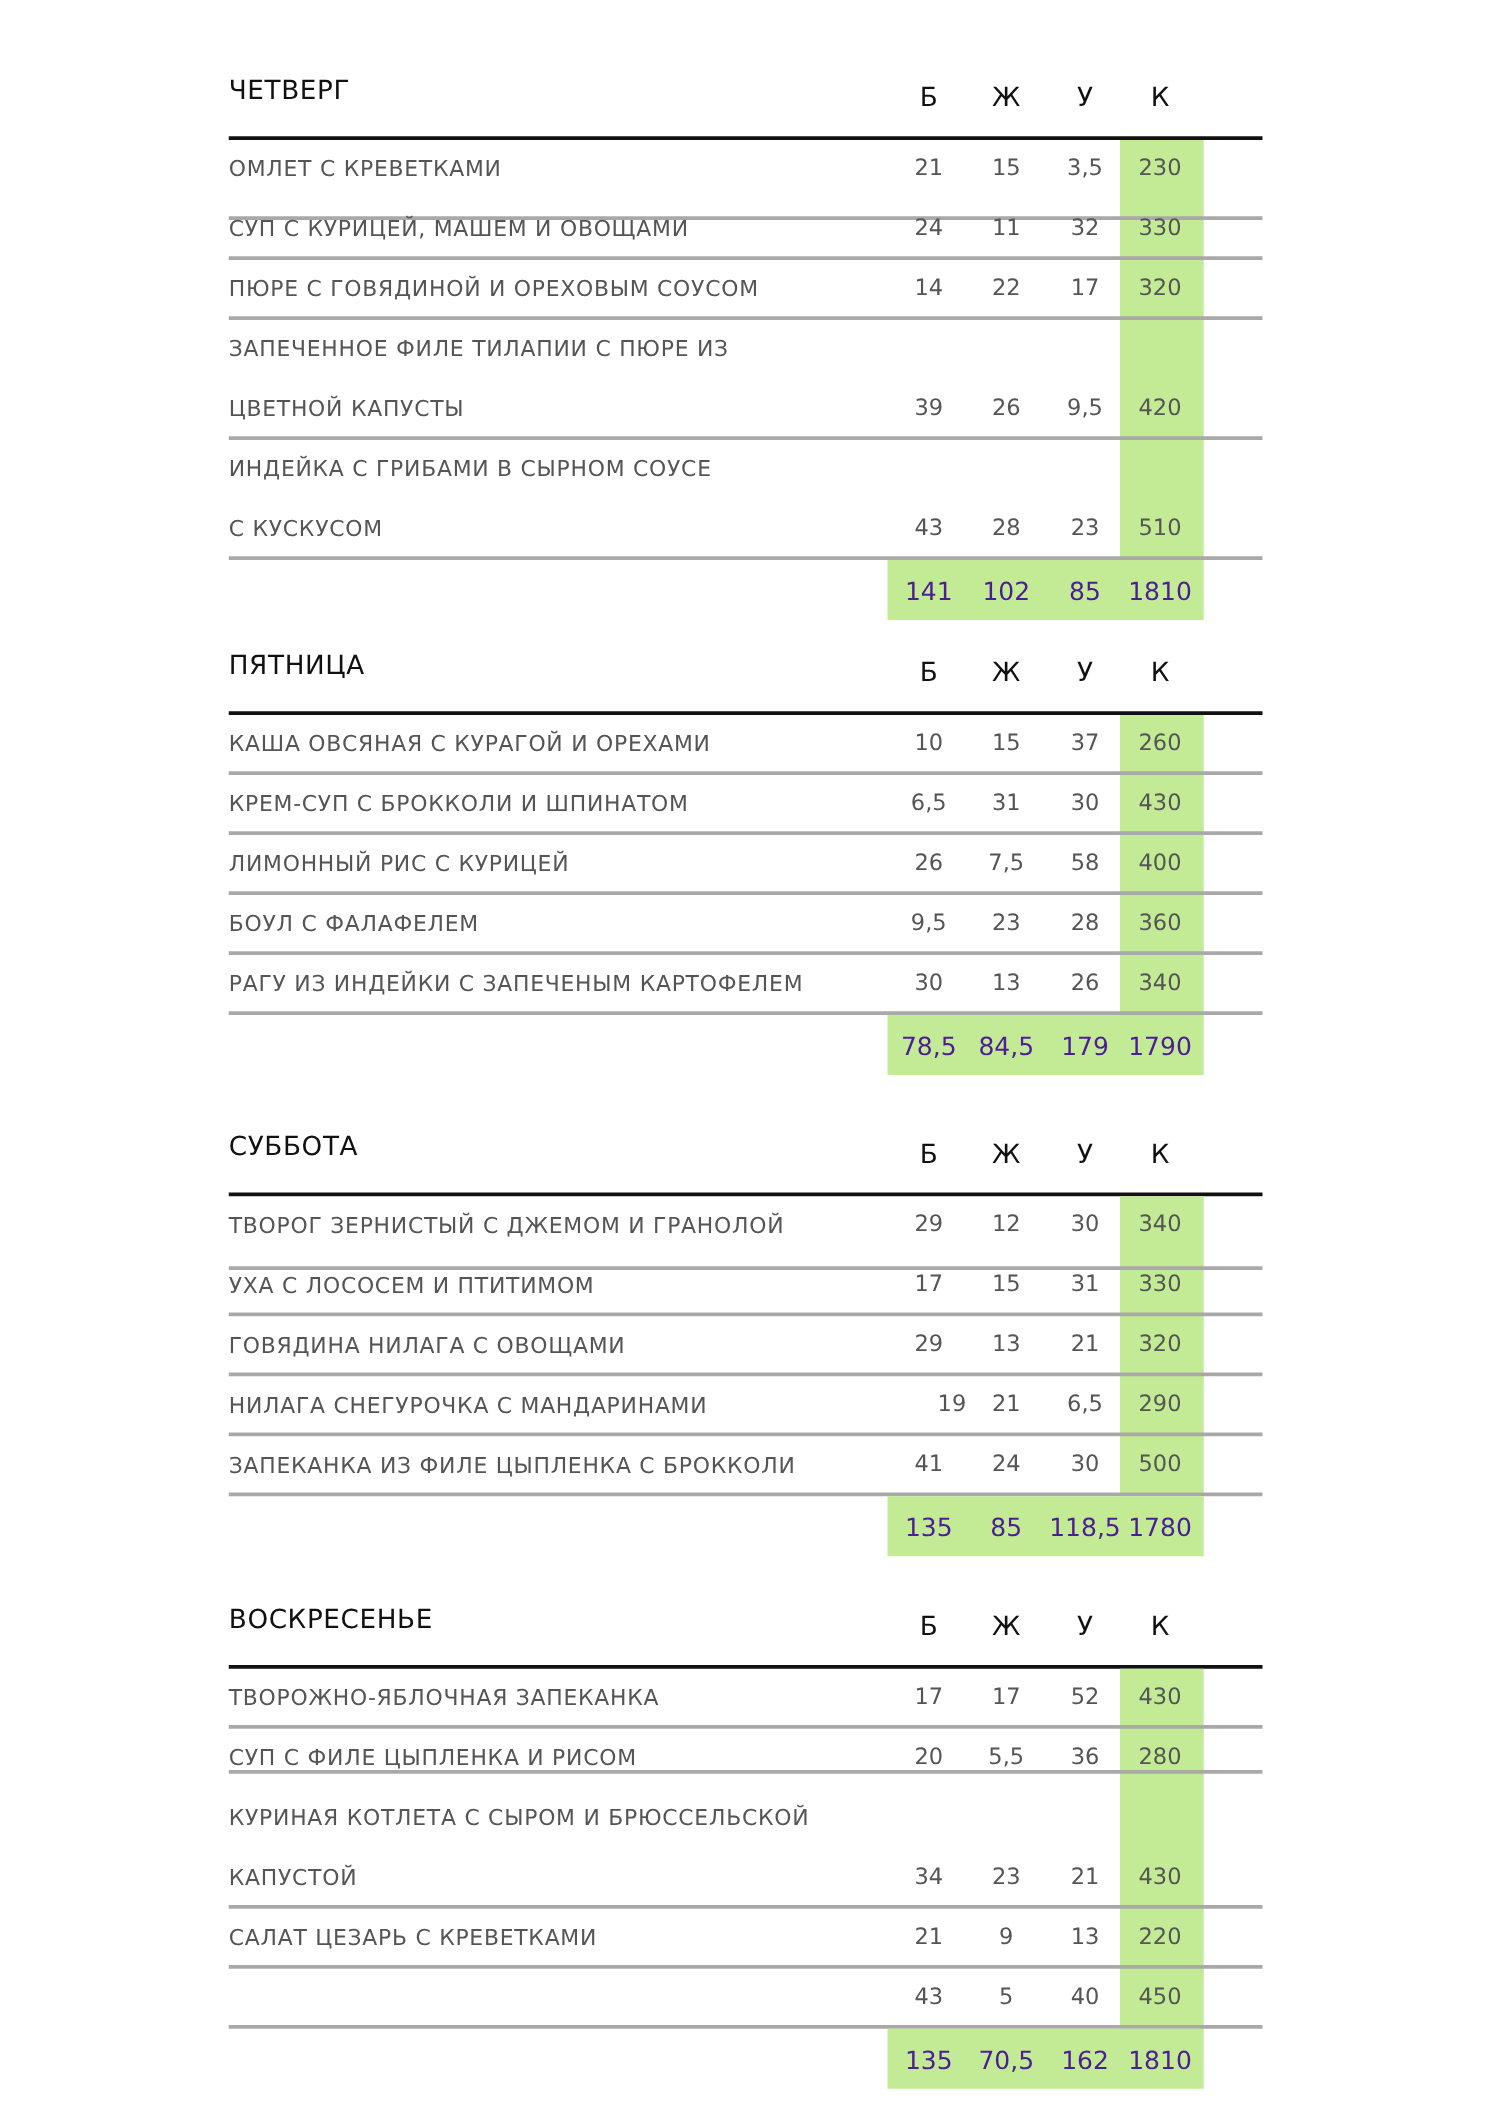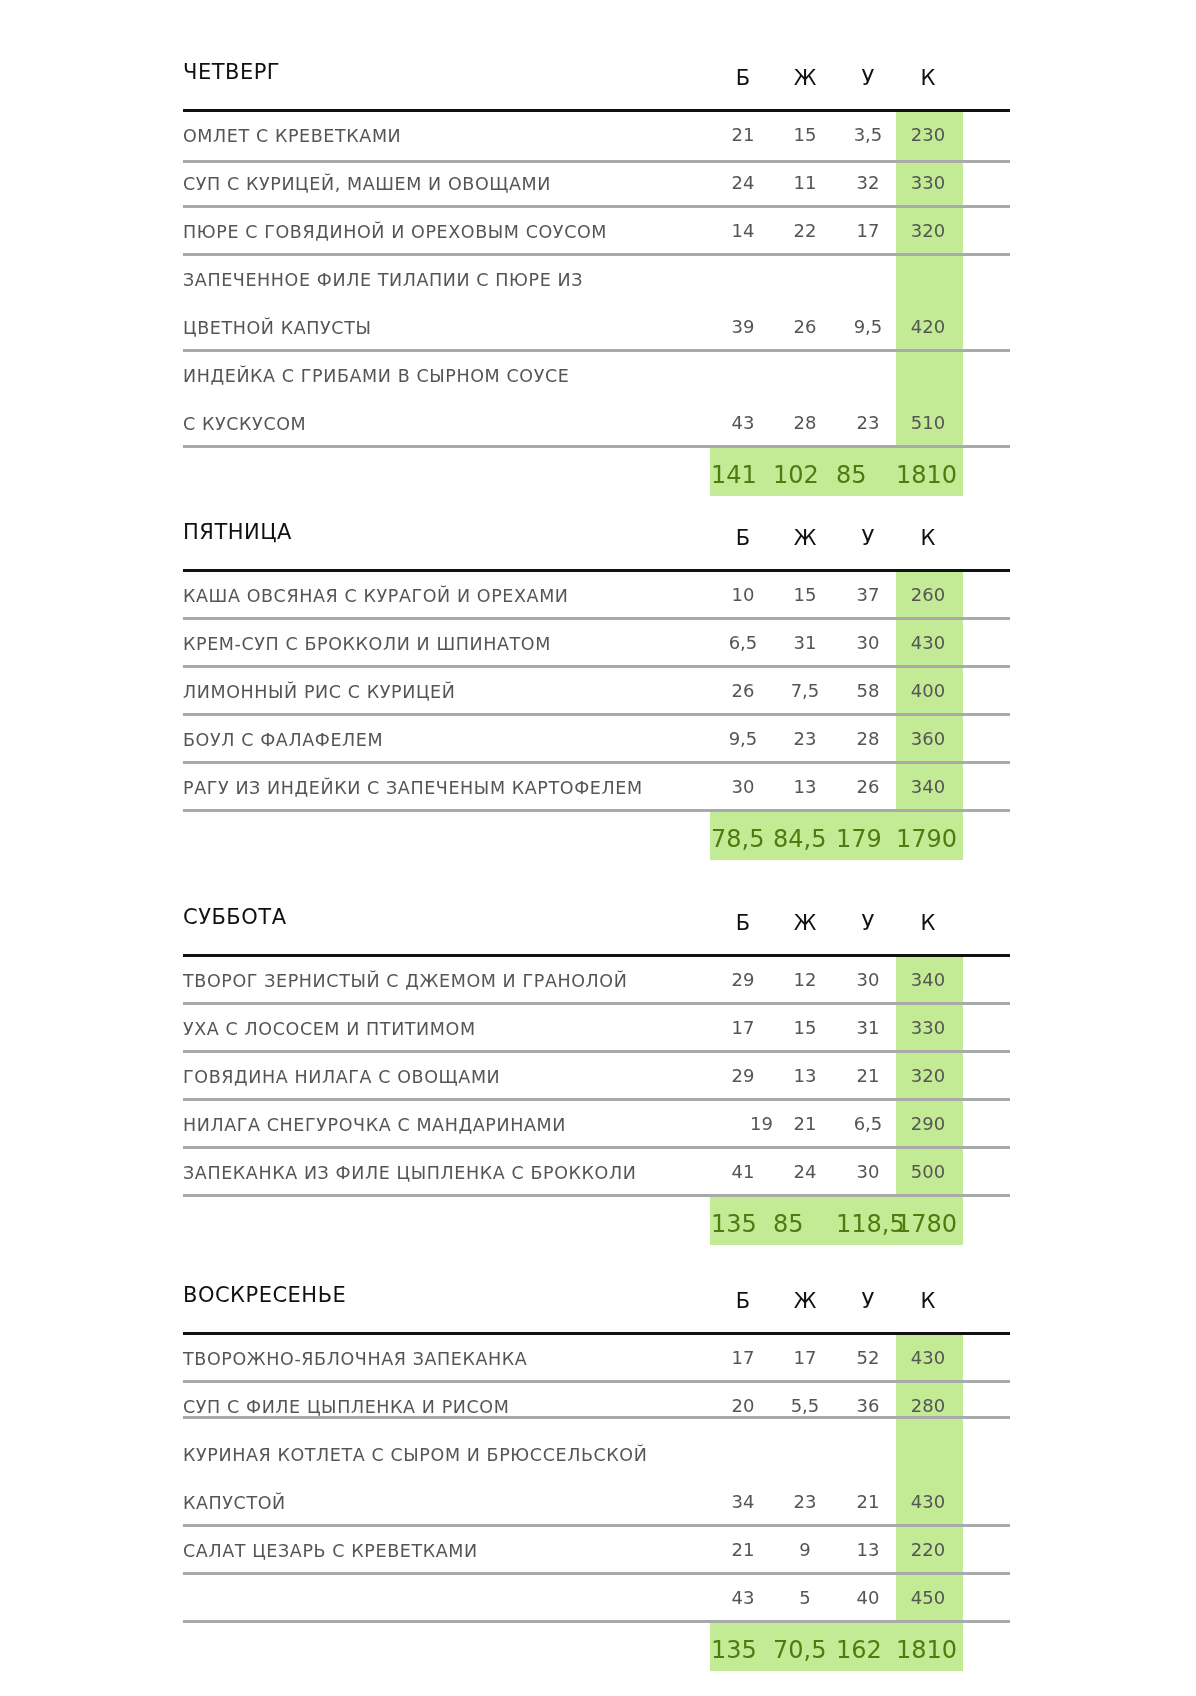--- a/index.html
+++ b/index.html
@@ -8,35 +8,35 @@
   .section { position:absolute; left:183px; width:827px; }
   .day-title { position:absolute; left:0; top:0; font-size:21px; color:#111; letter-spacing:0.5px; }
   .col-head { position:absolute; top:6px; font-size:21px; color:#111; width:40px; text-align:center; }
   .head-line { position:absolute; left:0; width:827px; height:3px; background:#111; }
   .kcol { position:absolute; background:#c3eb95; }
   .row { position:absolute; left:0; width:827px; }
   .row-line { position:absolute; left:0; width:827px; height:3px; background:#a9a9a9; bottom:0; }
   .dish { position:absolute; left:0; font-size:17.5px; color:#555; letter-spacing:0.6px; white-space:nowrap; }
   .num { position:absolute; width:60px; text-align:center; font-size:18px; color:#555; }
   .total-bg { position:absolute; background:#c3eb95; }
-  .tnum { position:absolute; width:64px; text-align:left; font-size:24px; color:#4d7c0f; }
+  .tnum { position:absolute; width:64px; text-align:center; font-size:20px; color:#4c1d95; }
 </style>
 </head>
 <body>
 
 <div id="menu">
     <div class="section" style="top: 60px;">
       <div class="day-title">ЧЕТВЕРГ</div>
       <div class="col-head" style="left: 540px;">Б</div>
       <div class="col-head" style="left: 602px;">Ж</div>
       <div class="col-head" style="left: 665px;">У</div>
       <div class="col-head" style="left: 725px;">К</div>
       <div class="head-line" style="top: 49px;"></div>
       <div class="kcol" style="left: 713px; width: 67px; top: 52px; height: 336px;"></div>
-      <div class="row" style="top: 52px; height: 51px;">
+      <div class="row" style="top: 52px; height: 64px;">
         <div class="dish" style="top: 14px;">ОМЛЕТ С КРЕВЕТКАМИ</div>
         <div class="num" style="left: 530px; top: 12px;">21</div>
         <div class="num" style="left: 592px; top: 12px;">15</div>
         <div class="num" style="left: 655px; top: 12px;">3,5</div>
         <div class="num" style="left: 715px; top: 12px;">230</div>
         <div class="row-line"></div>
       </div>
       <div class="row" style="top: 100px; height: 48px;">
         <div class="dish" style="top: 14px;">СУП С КУРИЦЕЙ, МАШЕМ И ОВОЩАМИ</div>
         <div class="num" style="left: 530px; top: 12px;">24</div>
@@ -132,21 +132,21 @@
       <div class="tnum" style="left: 713px; top: 305px;">1790</div>
     </div>
     <div class="section" style="top: 905px;">
       <div class="day-title">СУББОТА</div>
       <div class="col-head" style="left: 540px;">Б</div>
       <div class="col-head" style="left: 602px;">Ж</div>
       <div class="col-head" style="left: 665px;">У</div>
       <div class="col-head" style="left: 725px;">К</div>
       <div class="head-line" style="top: 49px;"></div>
       <div class="kcol" style="left: 713px; width: 67px; top: 52px; height: 240px;"></div>
-      <div class="row" style="top: 52px; height: 48px;">
+      <div class="row" style="top: 52px; height: 59px;">
         <div class="dish" style="top: 14px;">ТВОРОГ ЗЕРНИСТЫЙ С ДЖЕМОМ И ГРАНОЛОЙ</div>
         <div class="num" style="left: 530px; top: 12px;">29</div>
         <div class="num" style="left: 592px; top: 12px;">12</div>
         <div class="num" style="left: 655px; top: 12px;">30</div>
         <div class="num" style="left: 715px; top: 12px;">340</div>
         <div class="row-line"></div>
       </div>
       <div class="row" style="top: 100px; height: 48px;">
         <div class="dish" style="top: 14px;">УХА С ЛОСОСЕМ И ПТИТИМОМ</div>
         <div class="num" style="left: 530px; top: 12px;">17</div>

